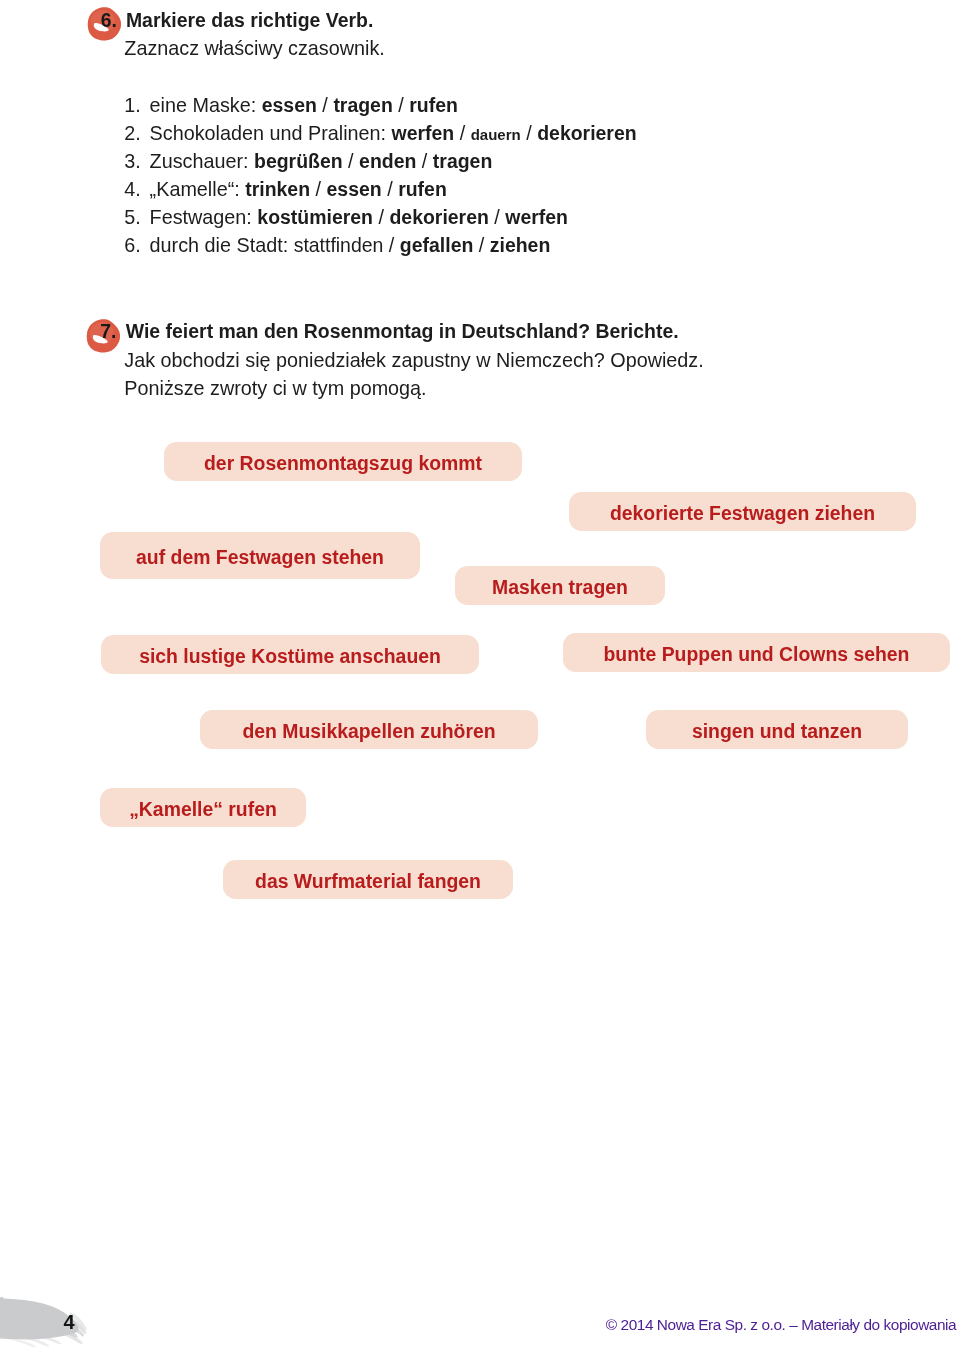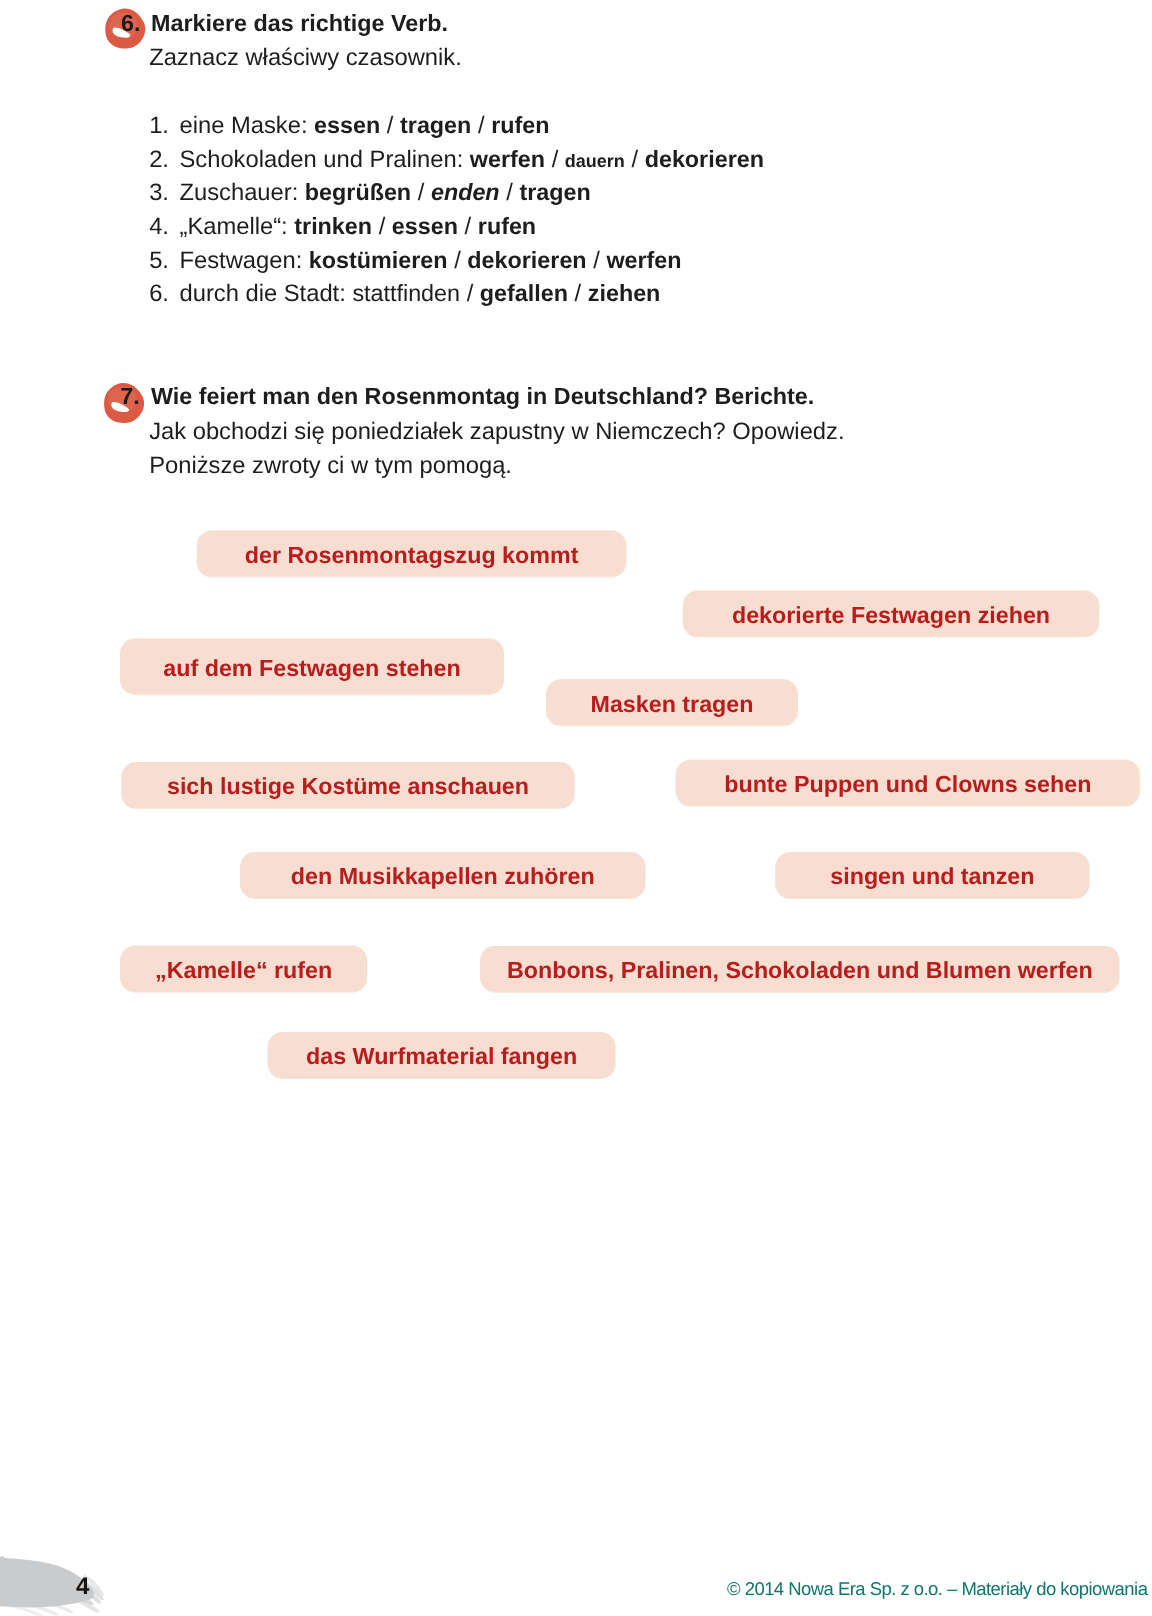--- a/index.html
+++ b/index.html
@@ -26,21 +26,21 @@
   .pilltext,.numtext{transform:translateZ(0);display:inline-block;}
   .pill{position:absolute;background:#f7ded0;border-radius:12.5px;
         display:flex;align-items:center;justify-content:center;
         font-weight:bold;font-size:19.4px;line-height:19.4px;color:#b91c1c;white-space:nowrap;
         padding-top:3.6px;box-sizing:border-box;transform:translateZ(0);}
 
   
   .brush{position:absolute;}
   .pagenum{position:absolute;font-size:20px;font-weight:bold;color:#141414;line-height:20px;transform:translateZ(0);}
   .footer-title{position:absolute;font-size:17.6px;color:#1d1d1d;line-height:17.6px;white-space:nowrap;transform:translateZ(0);margin-top:30px;}
-  .footer-copy{position:absolute;font-size:15.4px;letter-spacing:-0.44px;color:#0f766e;line-height:15px;white-space:nowrap;transform:translateZ(0);}
+  .footer-copy{position:absolute;font-size:15.4px;letter-spacing:-0.44px;color:#4c1d95;line-height:15px;white-space:nowrap;transform:translateZ(0);}
 </style>
 </head>
 <body>
 
 <div class="page">
 
   <div class="marker" style="left:87.0px;top:7.2px;">
     <svg viewBox="0 0 33 33">
       <path d="M32.47 20.07 C31.99 22.08 30.91 24.10 29.68 25.77 C28.46 27.43 26.85 29.00 25.11 30.07 C23.37 31.13 21.24 31.82 19.23 32.14 C17.22 32.46 15.06 32.37 13.03 32.00 C11.01 31.63 8.80 31.03 7.07 29.92 C5.33 28.80 3.66 27.09 2.62 25.31 C1.58 23.53 1.10 21.28 0.84 19.23 C0.58 17.19 0.63 15.04 1.05 13.04 C1.46 11.05 2.21 8.94 3.34 7.25 C4.48 5.56 6.13 4.02 7.86 2.88 C9.58 1.74 11.66 0.80 13.70 0.42 C15.73 0.04 18.08 0.05 20.06 0.57 C22.04 1.10 23.96 2.33 25.59 3.57 C27.21 4.82 28.64 6.37 29.81 8.06 C30.97 9.74 32.12 11.70 32.56 13.70 C33.00 15.70 32.95 18.06 32.47 20.07 Z" fill="#dc5a44"></path>
       <ellipse cx="15.2" cy="13.6" rx="11.6" ry="10.4" fill="#e2705a" opacity="0.45"></ellipse>
@@ -51,21 +51,21 @@
 
   <div class="tline b" style="left:125.9px;top:10.8px;">Markiere das richtige Verb.</div>
   <div class="tline" style="left:124.3px;top:38.9px;">Zaznacz właściwy czasownik.</div>
 
   <div id="ex6list">
       <div class="tline" style="left: 124.3px; top: 95.6px;">1.</div>
       <div class="tline" style="left: 149.6px; top: 95.6px;"><span>eine Maske: </span><span style="font-weight: bold; font-size: 19.45px;">essen</span><span> / </span><span style="font-weight: bold; font-size: 19.45px;">tragen</span><span> / </span><span style="font-weight: bold; font-size: 19.45px;">rufen</span></div>
       <div class="tline" style="left: 124.3px; top: 123.7px;">2.</div>
       <div class="tline" style="left: 149.6px; top: 123.7px;"><span>Schokoladen und Pralinen: </span><span style="font-weight: bold; font-size: 19.45px;">werfen</span><span> / </span><span style="font-weight: bold; font-size: 15px;">dauern</span><span> / </span><span style="font-weight: bold; font-size: 19.45px;">dekorieren</span></div>
       <div class="tline" style="left: 124.3px; top: 151.8px;">3.</div>
-      <div class="tline" style="left: 149.6px; top: 151.8px;"><span>Zuschauer: </span><span style="font-weight: bold; font-size: 19.45px;">begrüßen</span><span> / </span><span style="font-weight: bold; font-size: 19.45px; font-style: italic;">enden</span><span> / </span><span style="font-weight: bold; font-size: 19.45px;">tragen</span></div>
+      <div class="tline" style="left: 149.6px; top: 151.8px;"><span>Zuschauer: </span><span style="font-weight: bold; font-size: 19.45px;">begrüßen</span><span> / </span><span style="font-weight: bold; font-size: 19.45px;">enden</span><span> / </span><span style="font-weight: bold; font-size: 19.45px;">tragen</span></div>
       <div class="tline" style="left: 124.3px; top: 179.9px;">4.</div>
       <div class="tline" style="left: 149.6px; top: 179.9px;"><span>„Kamelle“: </span><span style="font-weight: bold; font-size: 19.45px;">trinken</span><span> / </span><span style="font-weight: bold; font-size: 19.45px;">essen</span><span> / </span><span style="font-weight: bold; font-size: 19.45px;">rufen</span></div>
       <div class="tline" style="left: 124.3px; top: 208px;">5.</div>
       <div class="tline" style="left: 149.6px; top: 208px;"><span>Festwagen: </span><span style="font-weight: bold; font-size: 19.45px; text-align: center;">kostümieren</span><span> / </span><span style="font-weight: bold; font-size: 19.45px;">dekorieren</span><span> / </span><span style="font-weight: bold; font-size: 19.45px;">werfen</span></div>
       <div class="tline" style="left: 124.3px; top: 236.1px;">6.</div>
       <div class="tline" style="left: 149.6px; top: 236.1px;"><span>durch die Stadt: </span><span style="font-weight: normal; font-size: 19.45px;">stattfinden</span><span> / </span><span style="font-weight: bold; font-size: 19.45px; text-align: center;">gefallen</span><span> / </span><span style="font-weight: bold; font-size: 19.45px;">ziehen</span></div>
     </div>
 
   <div class="marker" style="left:86.4px;top:318.6px;">
     <svg viewBox="0 0 33 33">
@@ -100,23 +100,20 @@
     </div>
   <div class="pill" style="left:200px;top:710px;width:338px;height:39px;">
       <span class="pilltext">den Musikkapellen zuhören</span>
     </div>
   <div class="pill" style="left:646px;top:710px;width:262px;height:39px;">
       <span class="pilltext">singen und tanzen</span>
     </div>
   <div class="pill" style="left:100px;top:788px;width:206px;height:39px;">
       <span class="pilltext">„Kamelle“ rufen</span>
     </div>
-  <div class="pill" style="left:400px;top:788px;width:533px;height:39px;">
-      <span class="pilltext">Bonbons, Pralinen, Schokoladen und Blumen werfen</span>
-    </div>
   <div class="pill" style="left:223px;top:860px;width:290px;height:39px;">
       <span class="pilltext">das Wurfmaterial fangen</span>
     </div>
 
   <svg class="brush" style="left:0px;top:1294px;width:100px;height:53px;" viewBox="0 0 100 53">
     <g fill="#c9cbcd">
       <path d="M0 3.2 L2.6 2.9 L3.9 4.4 L13 5.0 L24 6.0 L34 7.4 L43 9.4 L51 11.9 L58 15.0 L64 18.6 L69.5 22.4 L74 26.4 L77 30.2 L78.6 33.4 L78.2 36.8 L75.6 38.8 L70 40.4 L62 42.2 L54 43.6 L46 44.6 L37 45.2 L28 45.5 L18 45.3 L8 45.0 L0 44.6 Z"></path>
       <path d="M52 31.5 L60 32.6 L67 34.8 L73 38.0 L77 41.2 L78 43.2 L76.2 43.8 L71.5 41.8 L65 38.4 L57 35.2 L51 33.1 Z" opacity="0.72"></path>
       <path d="M57 36.0 L65 38.0 L72 41.0 L78 44.6 L82 47.8 L83 49.6 L81 50.0 L76 47.6 L69 43.4 L61 39.4 L56 37.4 Z" opacity="0.5"></path>
       <path d="M62 27.5 L69 29.4 L75 32.6 L80 36.2 L83.5 39.8 L84.4 42.0 L82.6 42.4 L78.5 39.6 L73 35.4 L66 31.4 L61 29.0 Z" opacity="0.66"></path>

